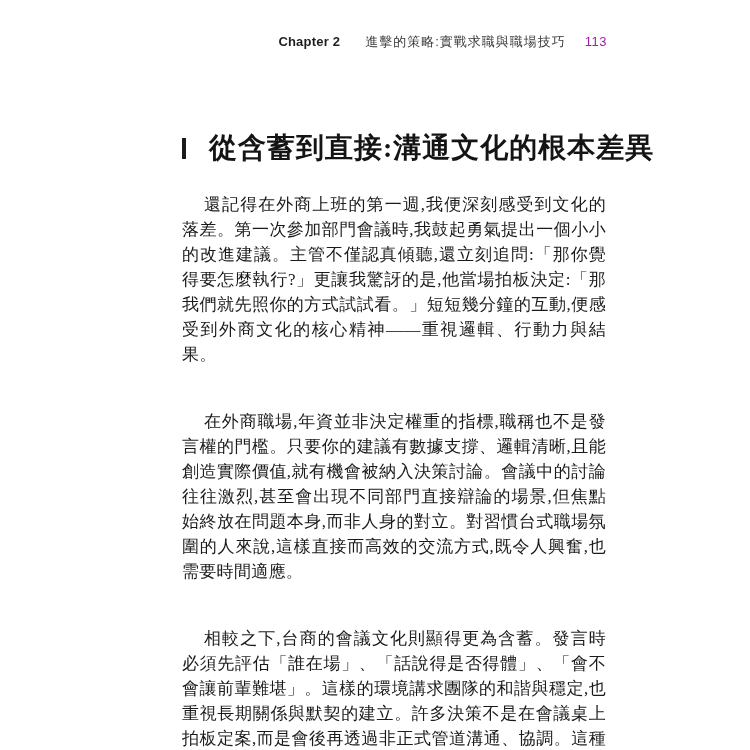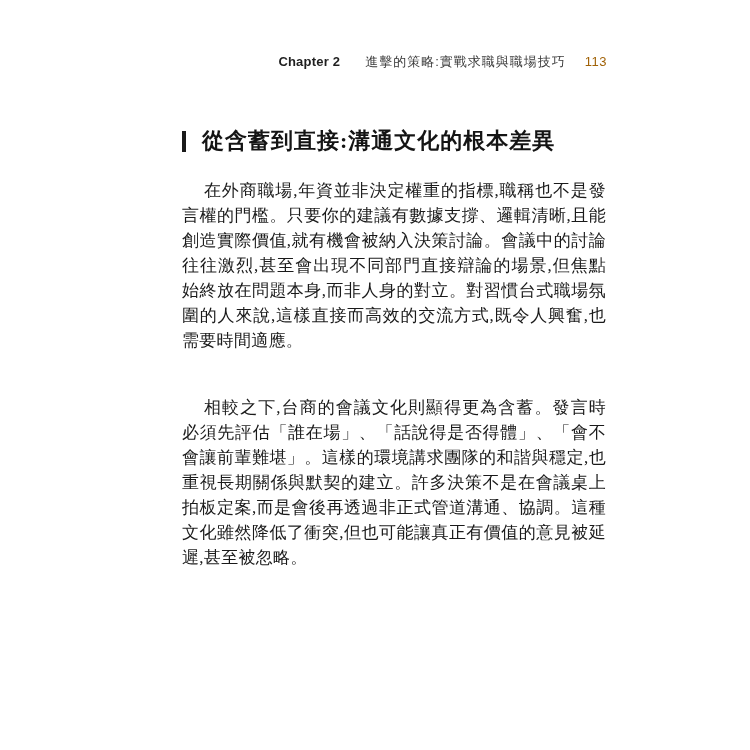--- a/index.html
+++ b/index.html
@@ -37,23 +37,22 @@
     color: #1f1f1f;
     letter-spacing: 0.2px;
   }
   .chapter-title {
     margin-left: 25px;
     color: #3a3a3a;
     letter-spacing: 1px;
   }
   .page-number {
     margin-left: 19px;
-    color: #a16207;
+    color: #a21caf;
     letter-spacing: 0.5px;
-    margin-top: 20px;
   }
 
   
   .content {
     position: absolute;
     left: 182px;
     top: 124px;
     width: 424px;
   }
   .section-title-row {
@@ -62,22 +61,22 @@
     margin: 0 0 20px 0;
   }
   .accent-bar {
     flex: none;
     width: 4px;
     height: 21px;
     margin-right: 12px;
     background: #1a1a1a;
   }
   .section-title {
-    margin: 4px;
-    font-size: 22px;
+    margin: 11px;
+    font-size: 28px;
     line-height: 26px;
     font-weight: bold;
     color: #141414;
     letter-spacing: 1px;
     white-space: nowrap;
   }
   .body-text p {
     margin: 0;
     font-size: 17px;
     line-height: 25px;
@@ -103,19 +102,20 @@
   </div>
 
   <div class="content">
 
     <div class="section-title-row">
       <div class="accent-bar"></div>
       <h1 class="section-title">從含蓄到直接:溝通文化的根本差異</h1>
     </div>
 
     <div class="body-text">
+      <p>還記得在外商上班的第一週,我便深刻感受到文化的落差。第一次參加部門會議時,我鼓起勇氣提出一個小小的改進建議。主管不僅認真傾聽,還立刻追問:「那你覺得要怎麼執行?」更讓我驚訝的是,他當場拍板決定:「那我們就先照你的方式試試看。」短短幾分鐘的互動,便感受到外商文化的核心精神——重視邏輯、行動力與結果。</p>
       <p>在外商職場,年資並非決定權重的指標,職稱也不是發言權的門檻。只要你的建議有數據支撐、邏輯清晰,且能創造實際價值,就有機會被納入決策討論。會議中的討論往往激烈,甚至會出現不同部門直接辯論的場景,但焦點始終放在問題本身,而非人身的對立。對習慣台式職場氛圍的人來說,這樣直接而高效的交流方式,既令人興奮,也需要時間適應。</p>
       <p>相較之下,台商的會議文化則顯得更為含蓄。發言時必須先評估「誰在場」、「話說得是否得體」、「會不會讓前輩難堪」。這樣的環境講求團隊的和諧與穩定,也重視長期關係與默契的建立。許多決策不是在會議桌上拍板定案,而是會後再透過非正式管道溝通、協調。這種文化雖然降低了衝突,但也可能讓真正有價值的意見被延遲,甚至被忽略。</p>
     </div>
 
   </div>
 
 </div>
 
 </body></html>

